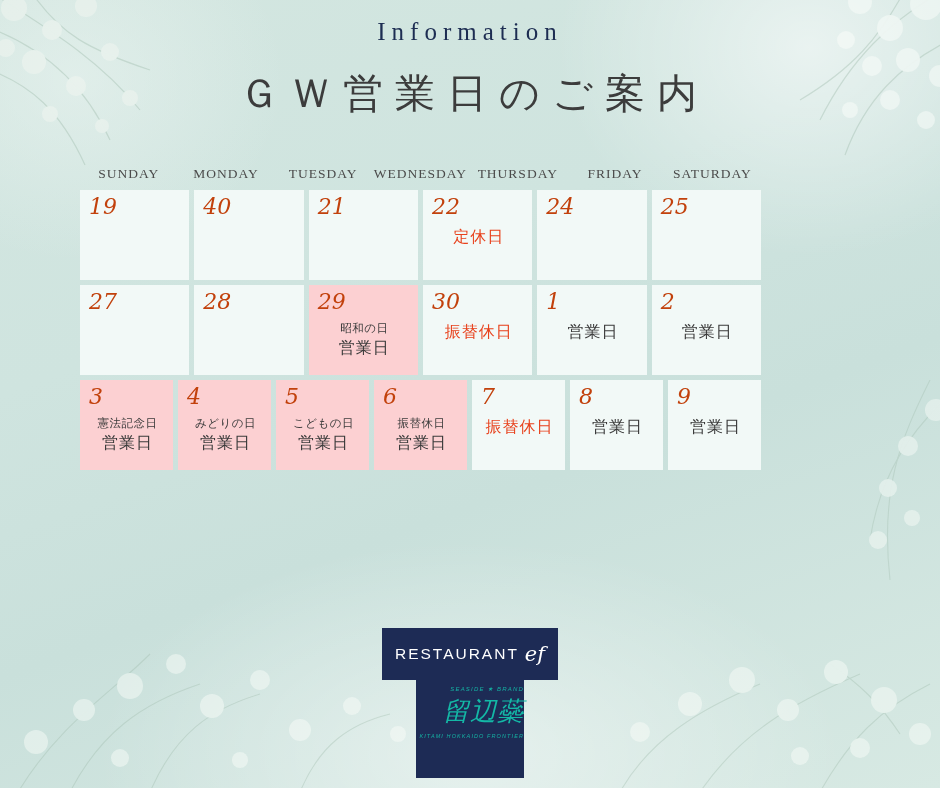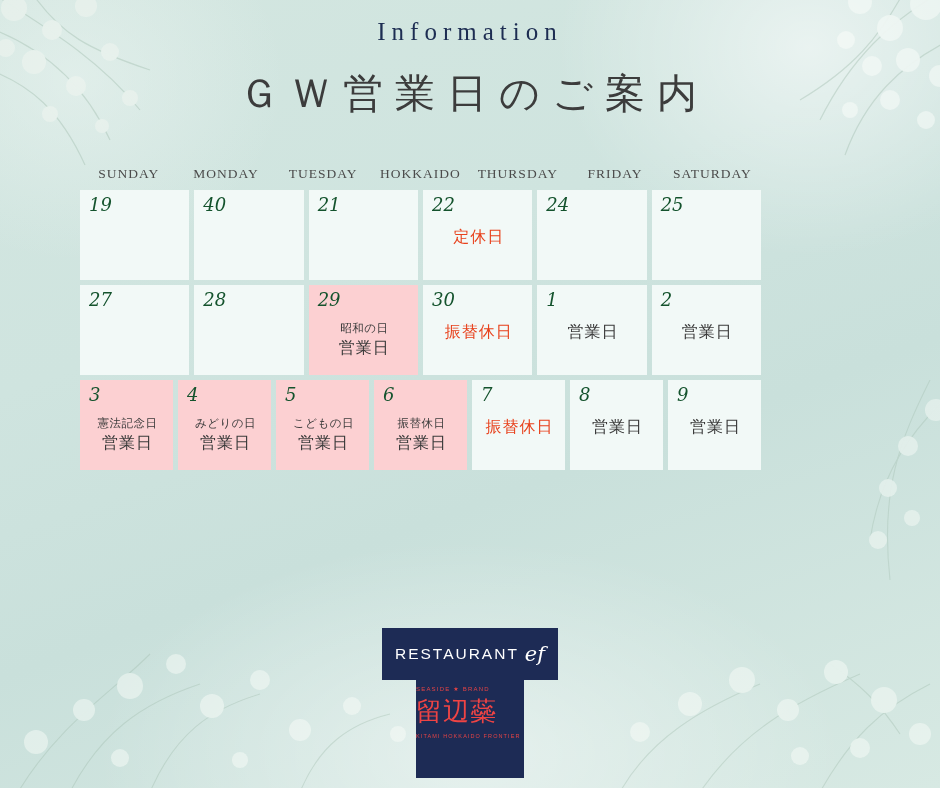--- a/index.html
+++ b/index.html
@@ -88,22 +88,22 @@
   }
   .cell.pink {
     background: #fcd0d2;
   }
   .cell .daynum {
     position: absolute;
     left: 9px;
     top: 5px;
     font-family: "DejaVu Serif", serif;
     font-style: italic;
-    font-size: 18px;
-    color: #14532d;
+    font-size: 22px;
+    color: #c2410c;
     line-height: 1.1;
   }
   .cell .note {
     margin-top: 30px;
     font-size: 11.5px;
     color: #3b3b3b;
     letter-spacing: 0.5px;
     line-height: 1.2;
   }
   .cell .status {
@@ -143,22 +143,23 @@
     font-size: 21px;
     line-height: 1;
   }
   .logo-square {
     position: absolute;
     left: 416px;
     top: 676px;
     width: 108px;
     height: 102px;
     background: #1d2b55;
-    color: #ef4444;
-    text-align: left;
+    color: #14b8a6;
+    text-align: right;
+    font-style: italic;
   }
   .logo-square .arc-top {
     margin-top: 9px;
     font-family: "Liberation Sans", sans-serif;
     font-size: 6px;
     letter-spacing: 1.2px;
     opacity: 0.95;
   }
   .logo-square .kanji {
     margin-top: 6px;
@@ -271,21 +272,21 @@
   </svg>
 
   <div class="header-title">Information</div>
   <div class="main-title">ＧＷ営業日のご案内</div>
 
   <div class="calendar">
     <div class="dow-row">
       <div class="dow">SUNDAY</div>
       <div class="dow">MONDAY</div>
       <div class="dow">TUESDAY</div>
-      <div class="dow">HOKKAIDO</div>
+      <div class="dow">WEDNESDAY</div>
       <div class="dow">THURSDAY</div>
       <div class="dow">FRIDAY</div>
       <div class="dow">SATURDAY</div>
     </div>
 
     <div class="week">
       <div class="cell">
         <span class="daynum">19</span>
         <div class="note"></div>
         <div class="status"></div>

